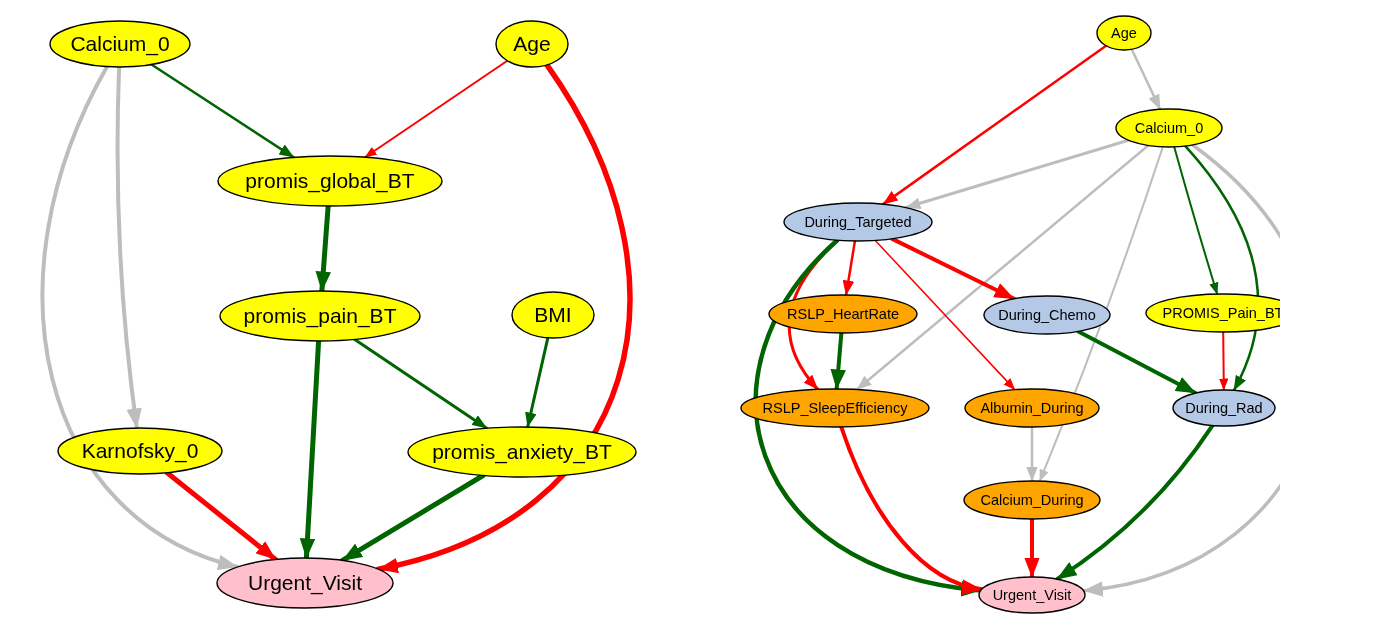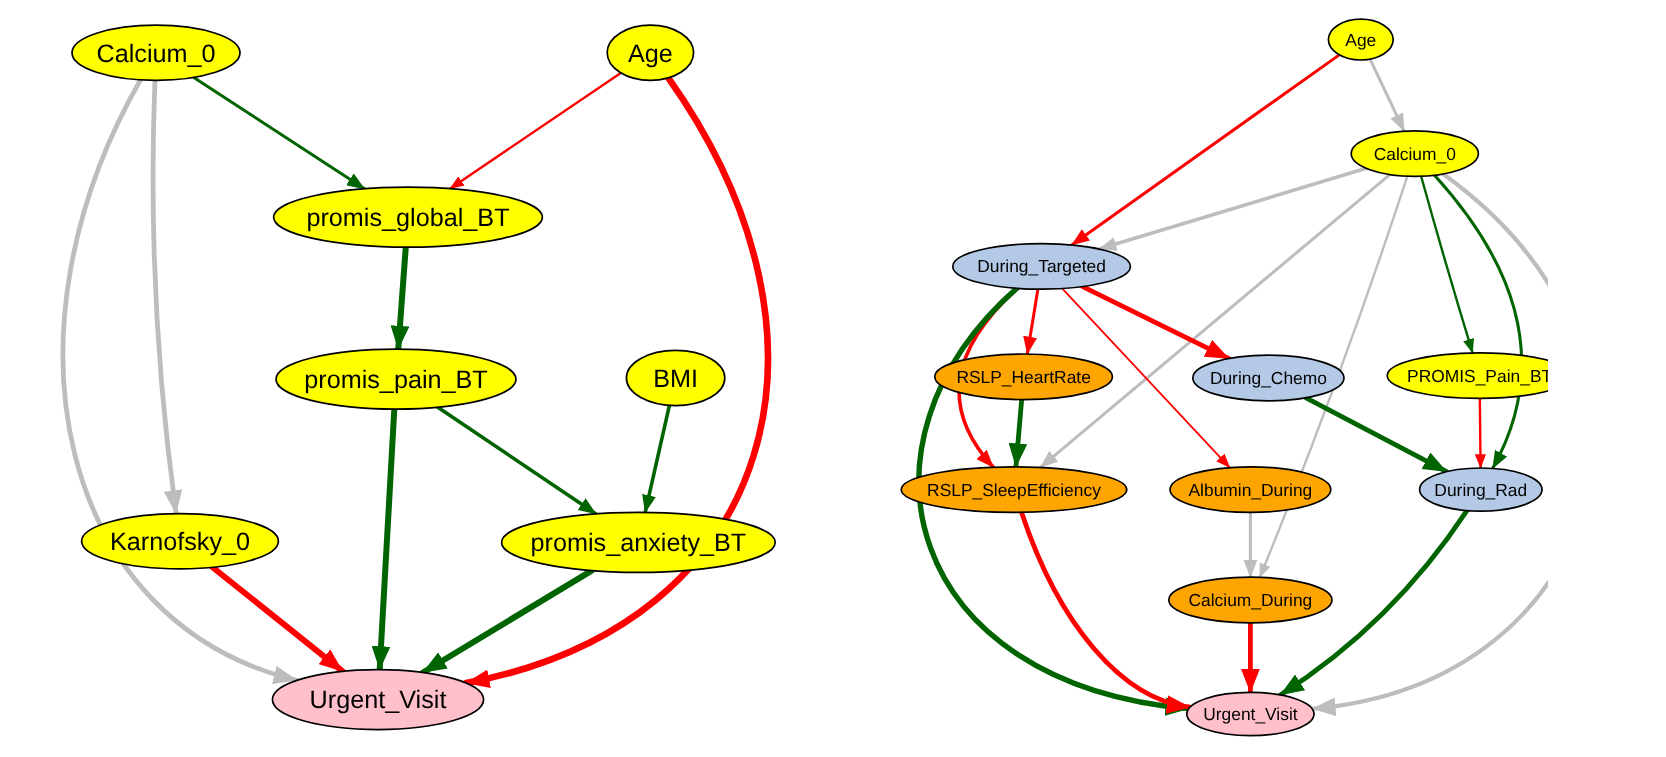--- a/index.html
+++ b/index.html
@@ -1,16 +1,16 @@
 <!DOCTYPE html>
 <html><head>
 <meta charset="utf-8">
 <style>
   html,body{margin:0;padding:0;background:#ffffff;}
-  .figure{width:1280px;height:631px;position:relative;background:#ffffff;overflow:hidden;padding-left:10px;}
+  .figure{width:1280px;height:631px;position:relative;background:#ffffff;overflow:hidden;}
   svg{display:block;}
   svg text{font-family:"Liberation Sans",sans-serif;fill:#000;text-anchor:middle;}
   .lbl-g0{font-size:21px;}
   .lbl-g1{font-size:14.5px;}
   .node-shape{stroke:#000;stroke-width:1.4;}
   .edge{fill:none;stroke-linecap:round;}
 </style>
 </head>
 <body>
 

